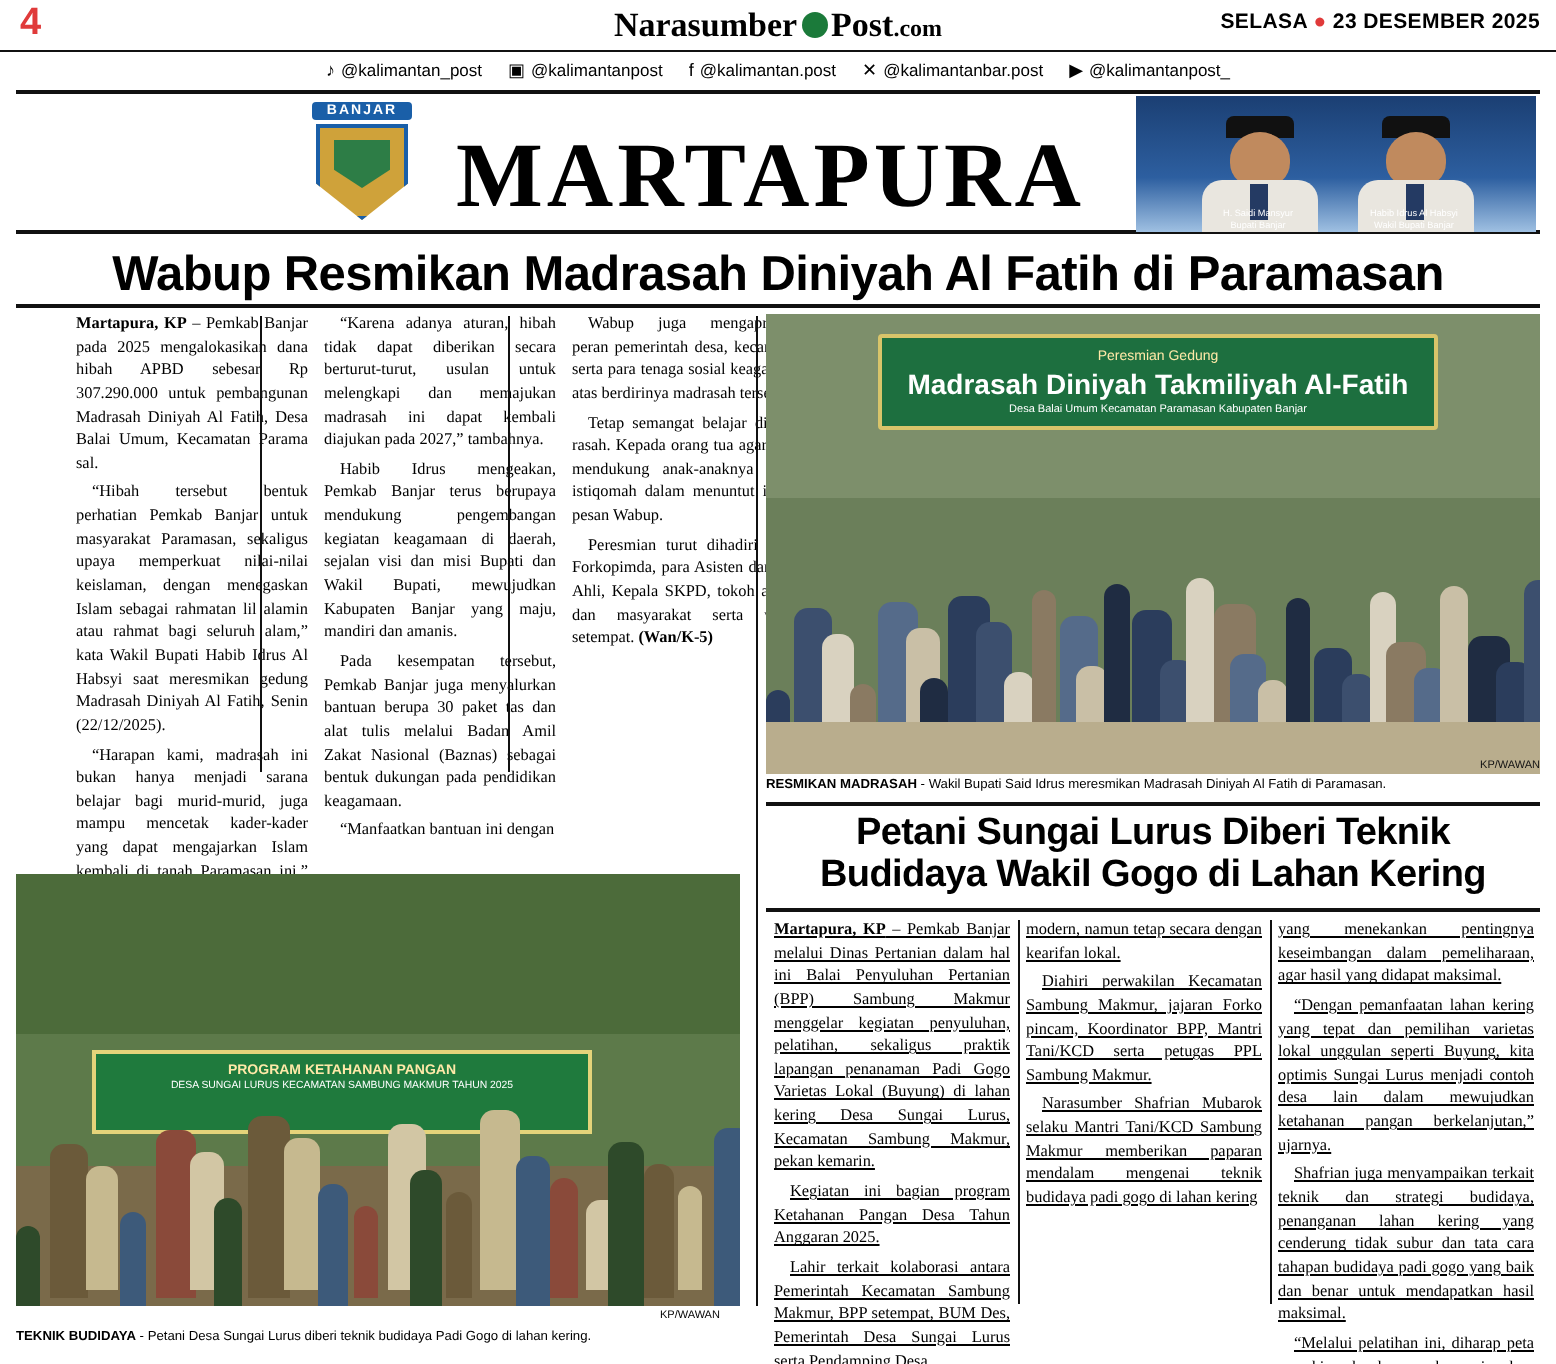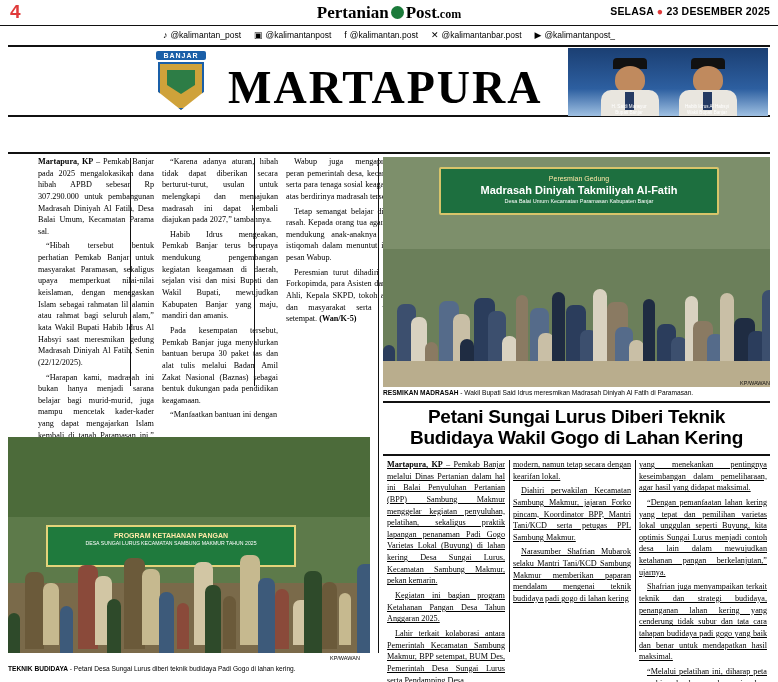--- a/index.html
+++ b/index.html
@@ -142,21 +142,21 @@
     position:absolute; left:383px; top:157px; width:387px; height:230px;
     background:#6b7f5a; overflow:hidden;
   }
   .p1-banner {
     position:absolute; left:56px; top:10px; width:280px; height:48px;
     background:#1d6f3f; border:2px solid #d8c46a; border-radius:2px;
     color:#fff; font-family:"Liberation Sans", sans-serif;
     font-size:8px; text-align:center; padding-top:5px; line-height:1.35;
   }
   .p1-banner .l1{ font-size:7px; color:#ffe9a8;}
-  .p1-banner .l2{ font-size:11px; font-weight:bold;}
+  .p1-banner .l2{ font-size:14px; font-weight:bold;}
   .p1-banner .l3{ font-size:5.5px;}
   .p1-crowd { position:absolute; left:0; bottom:0; width:387px; height:150px; }
   .pp { position:absolute; bottom:0; border-radius:7px 7px 0 0; }
   .p1-ground{ position:absolute; left:0; bottom:0; width:387px; height:26px; background:#b9ad8d;}
   .p1-wall{ position:absolute; left:0; top:0; width:387px; height:92px; background:#7d8f6b;}
   .cap1 {
     position:absolute; left:383px; top:389px; width:387px;
     font-family:"Liberation Sans", sans-serif; font-size:6.6px; line-height:1.3;
   }
   .cap1 b{ font-weight:bold; }
@@ -214,21 +214,21 @@
   .vrule{ position:absolute; background:#111; }
 </style>
 </head>
 <body>
 
 <div class="page">
 
   <div class="topbar">
     <div class="page-num">4</div>
     <div class="masthead-small">
-      <span>Pertanian</span><span class="dot"></span><span>Post</span><span class="com">.com</span>
+      <span>Narasumber</span><span class="dot"></span><span>Post</span><span class="com">.com</span>
     </div>
     <div class="dateline">
       <span>SELASA</span>
       <span class="sep">●</span>
       <span>23 DESEMBER 2025</span>
     </div>
   </div>
 
   <div class="socialbar">
     <span class="soc">
@@ -276,20 +276,21 @@
         <div class="body"></div>
         <div class="tie"></div>
         <div class="off-caption">
           <div>Habib Idrus Al Habsyi</div>
           <div>Wakil Bupati Banjar</div>
         </div>
       </div>
     </div>
   </div>
 
+  <div class="headline1">Wabup Resmikan Madrasah Diniyah Al Fatih di Paramasan</div>
   <div class="rule-under-h1"></div>
 
   <div class="a1col" id="a1c1">
       <p class="first"><b>Martapura, KP</b> – Pemkab Banjar pada 2025 mengalokasikan dana hibah APBD sebesar Rp 307.290.000 untuk pembangunan Madrasah Diniyah Al Fatih, Desa Balai Umum, Kecamatan Parama sal.</p>
       <p>“Hibah tersebut bentuk perhatian Pemkab Banjar untuk masyarakat Paramasan, sekaligus upaya memperkuat nilai-nilai keislaman, dengan menegaskan Islam sebagai rahmatan lil alamin atau rahmat bagi seluruh alam,” kata Wakil Bupati Habib Idrus Al Habsyi saat meresmikan gedung Madrasah Diniyah Al Fatih, Senin (22/12/2025).</p>
       <p>“Harapan kami, madrasah ini bukan hanya menjadi sarana belajar bagi murid-murid, juga mampu mencetak kader-kader yang dapat mengajarkan Islam kembali di tanah Paramasan ini,” tambah Habib Idrus.</p>
       <p>Dia mengakui masih terdapat</p>
     </div>
   <div class="a1col" id="a1c2">
       <p>“Karena adanya aturan, hibah tidak dapat diberikan secara berturut-turut, usulan untuk melengkapi dan memajukan madrasah ini dapat kembali diajukan pada 2027,” tambahnya.</p>

